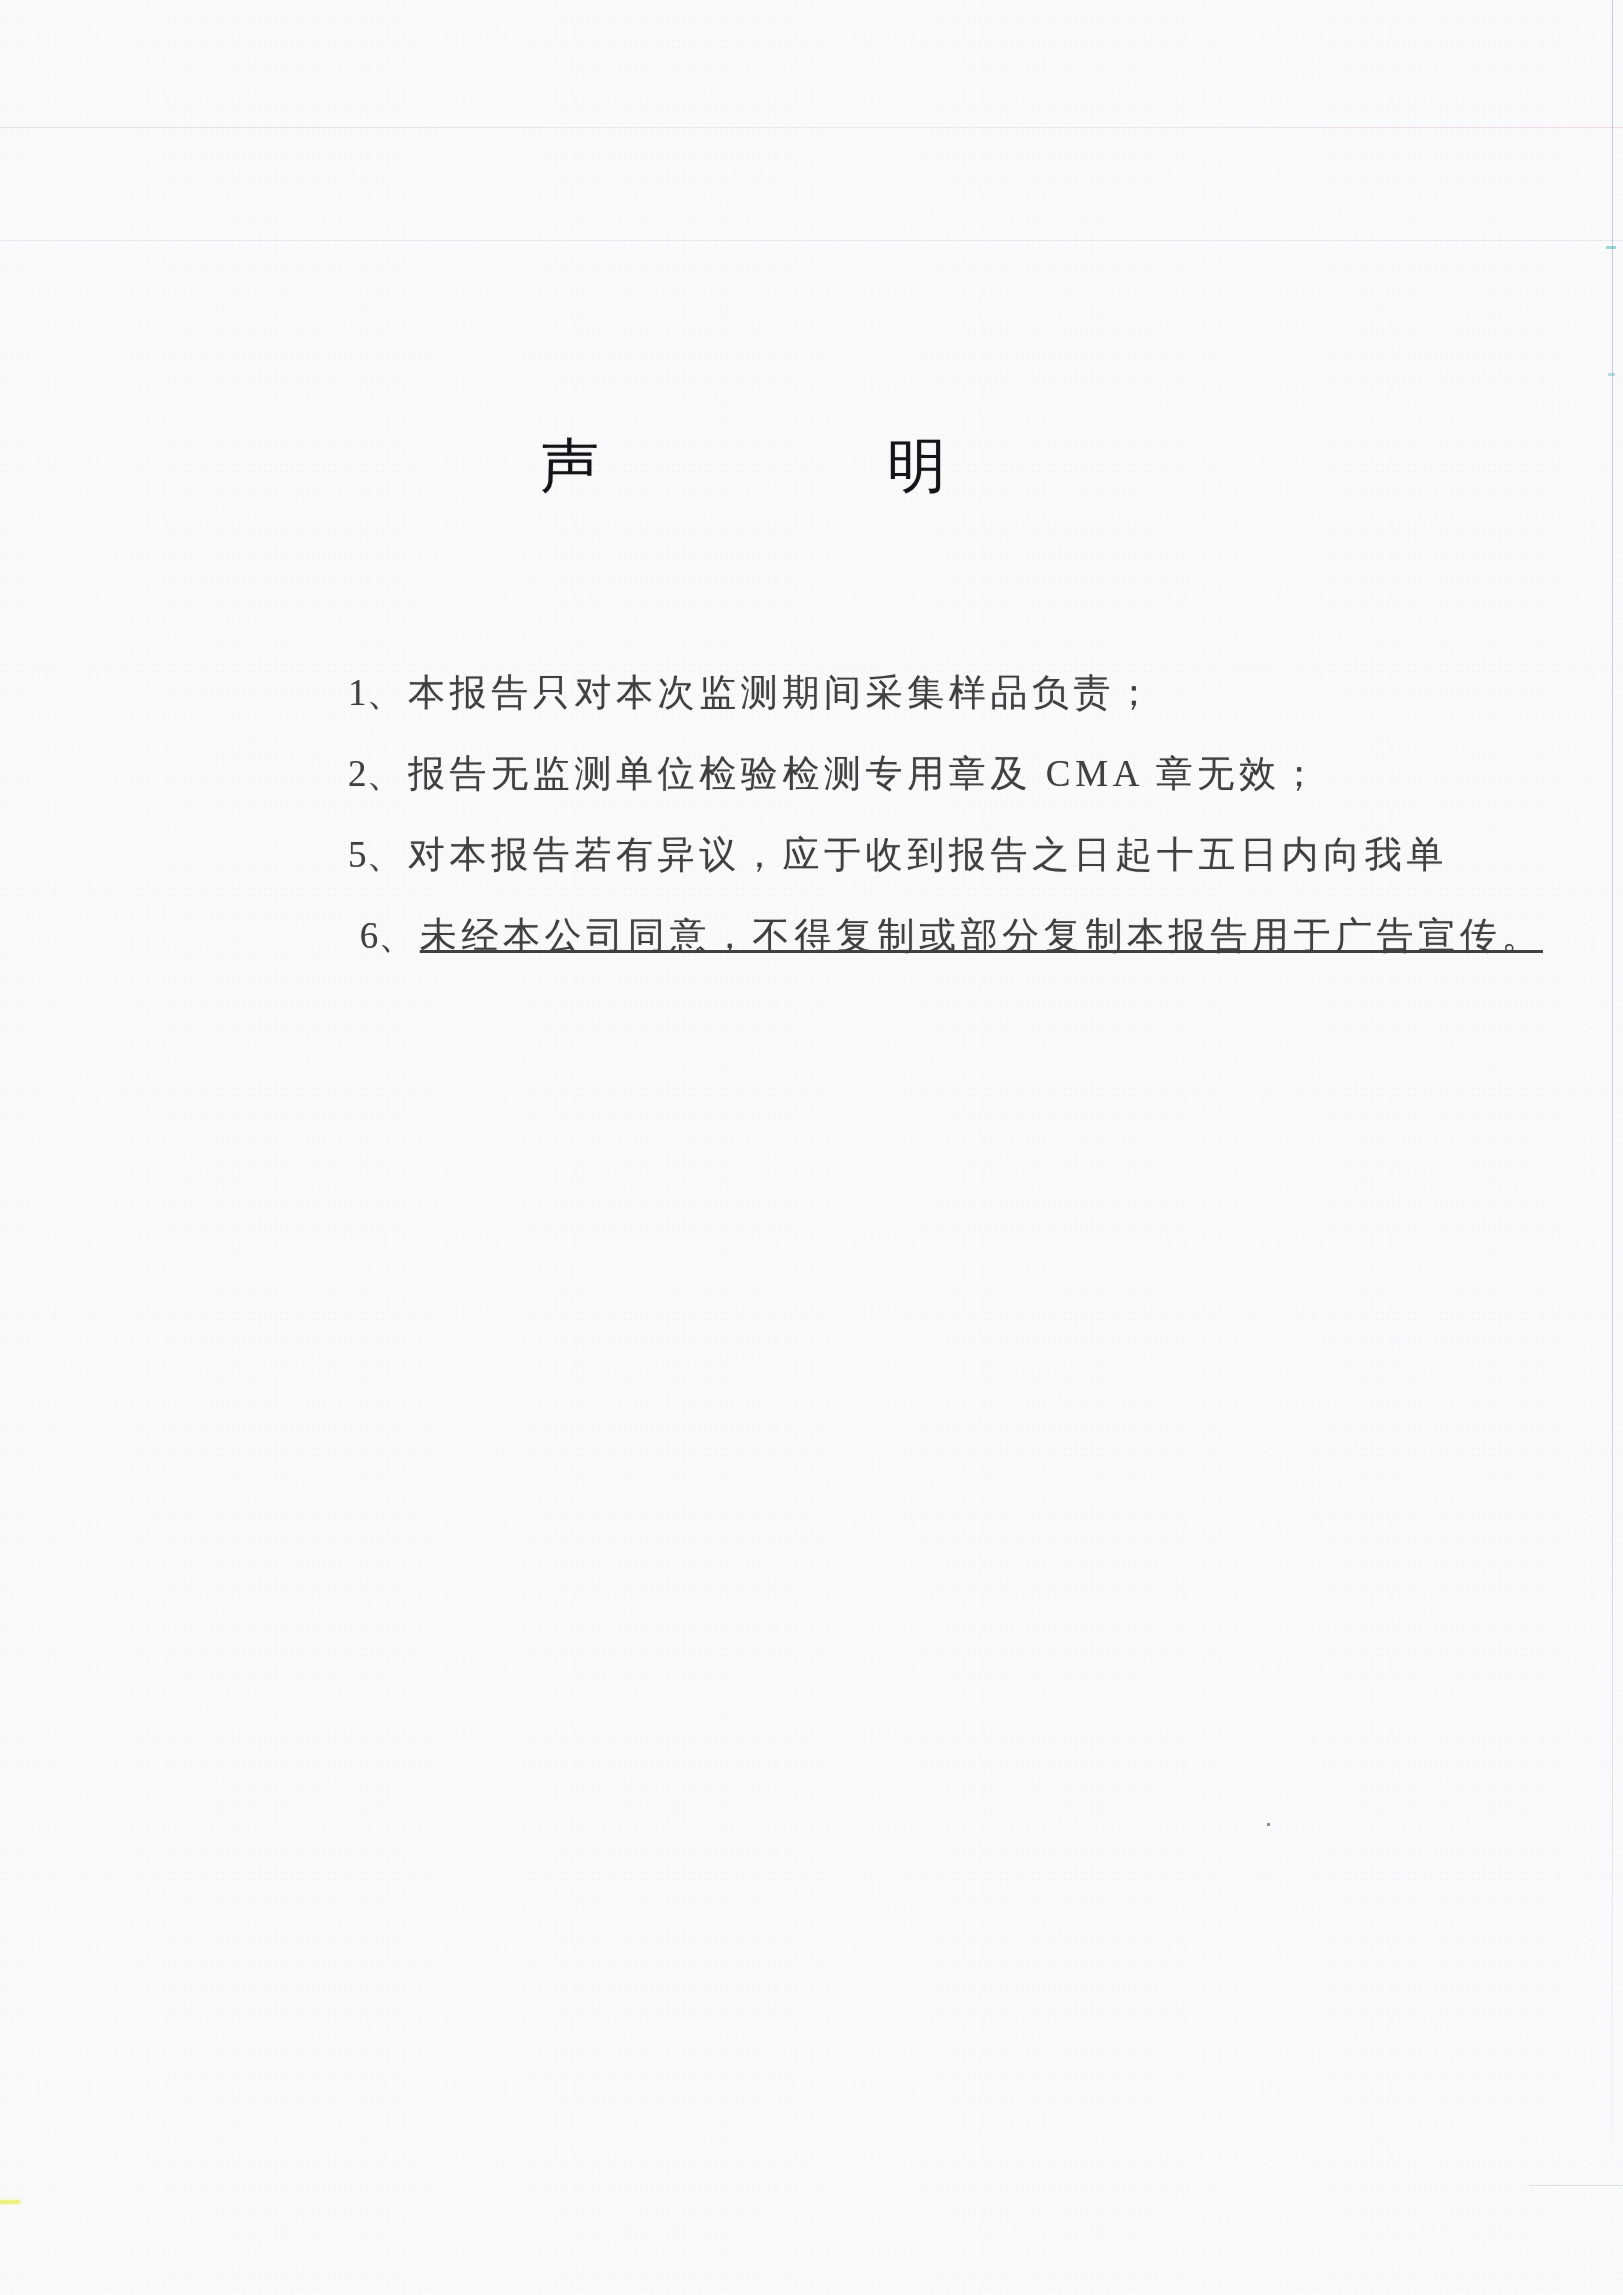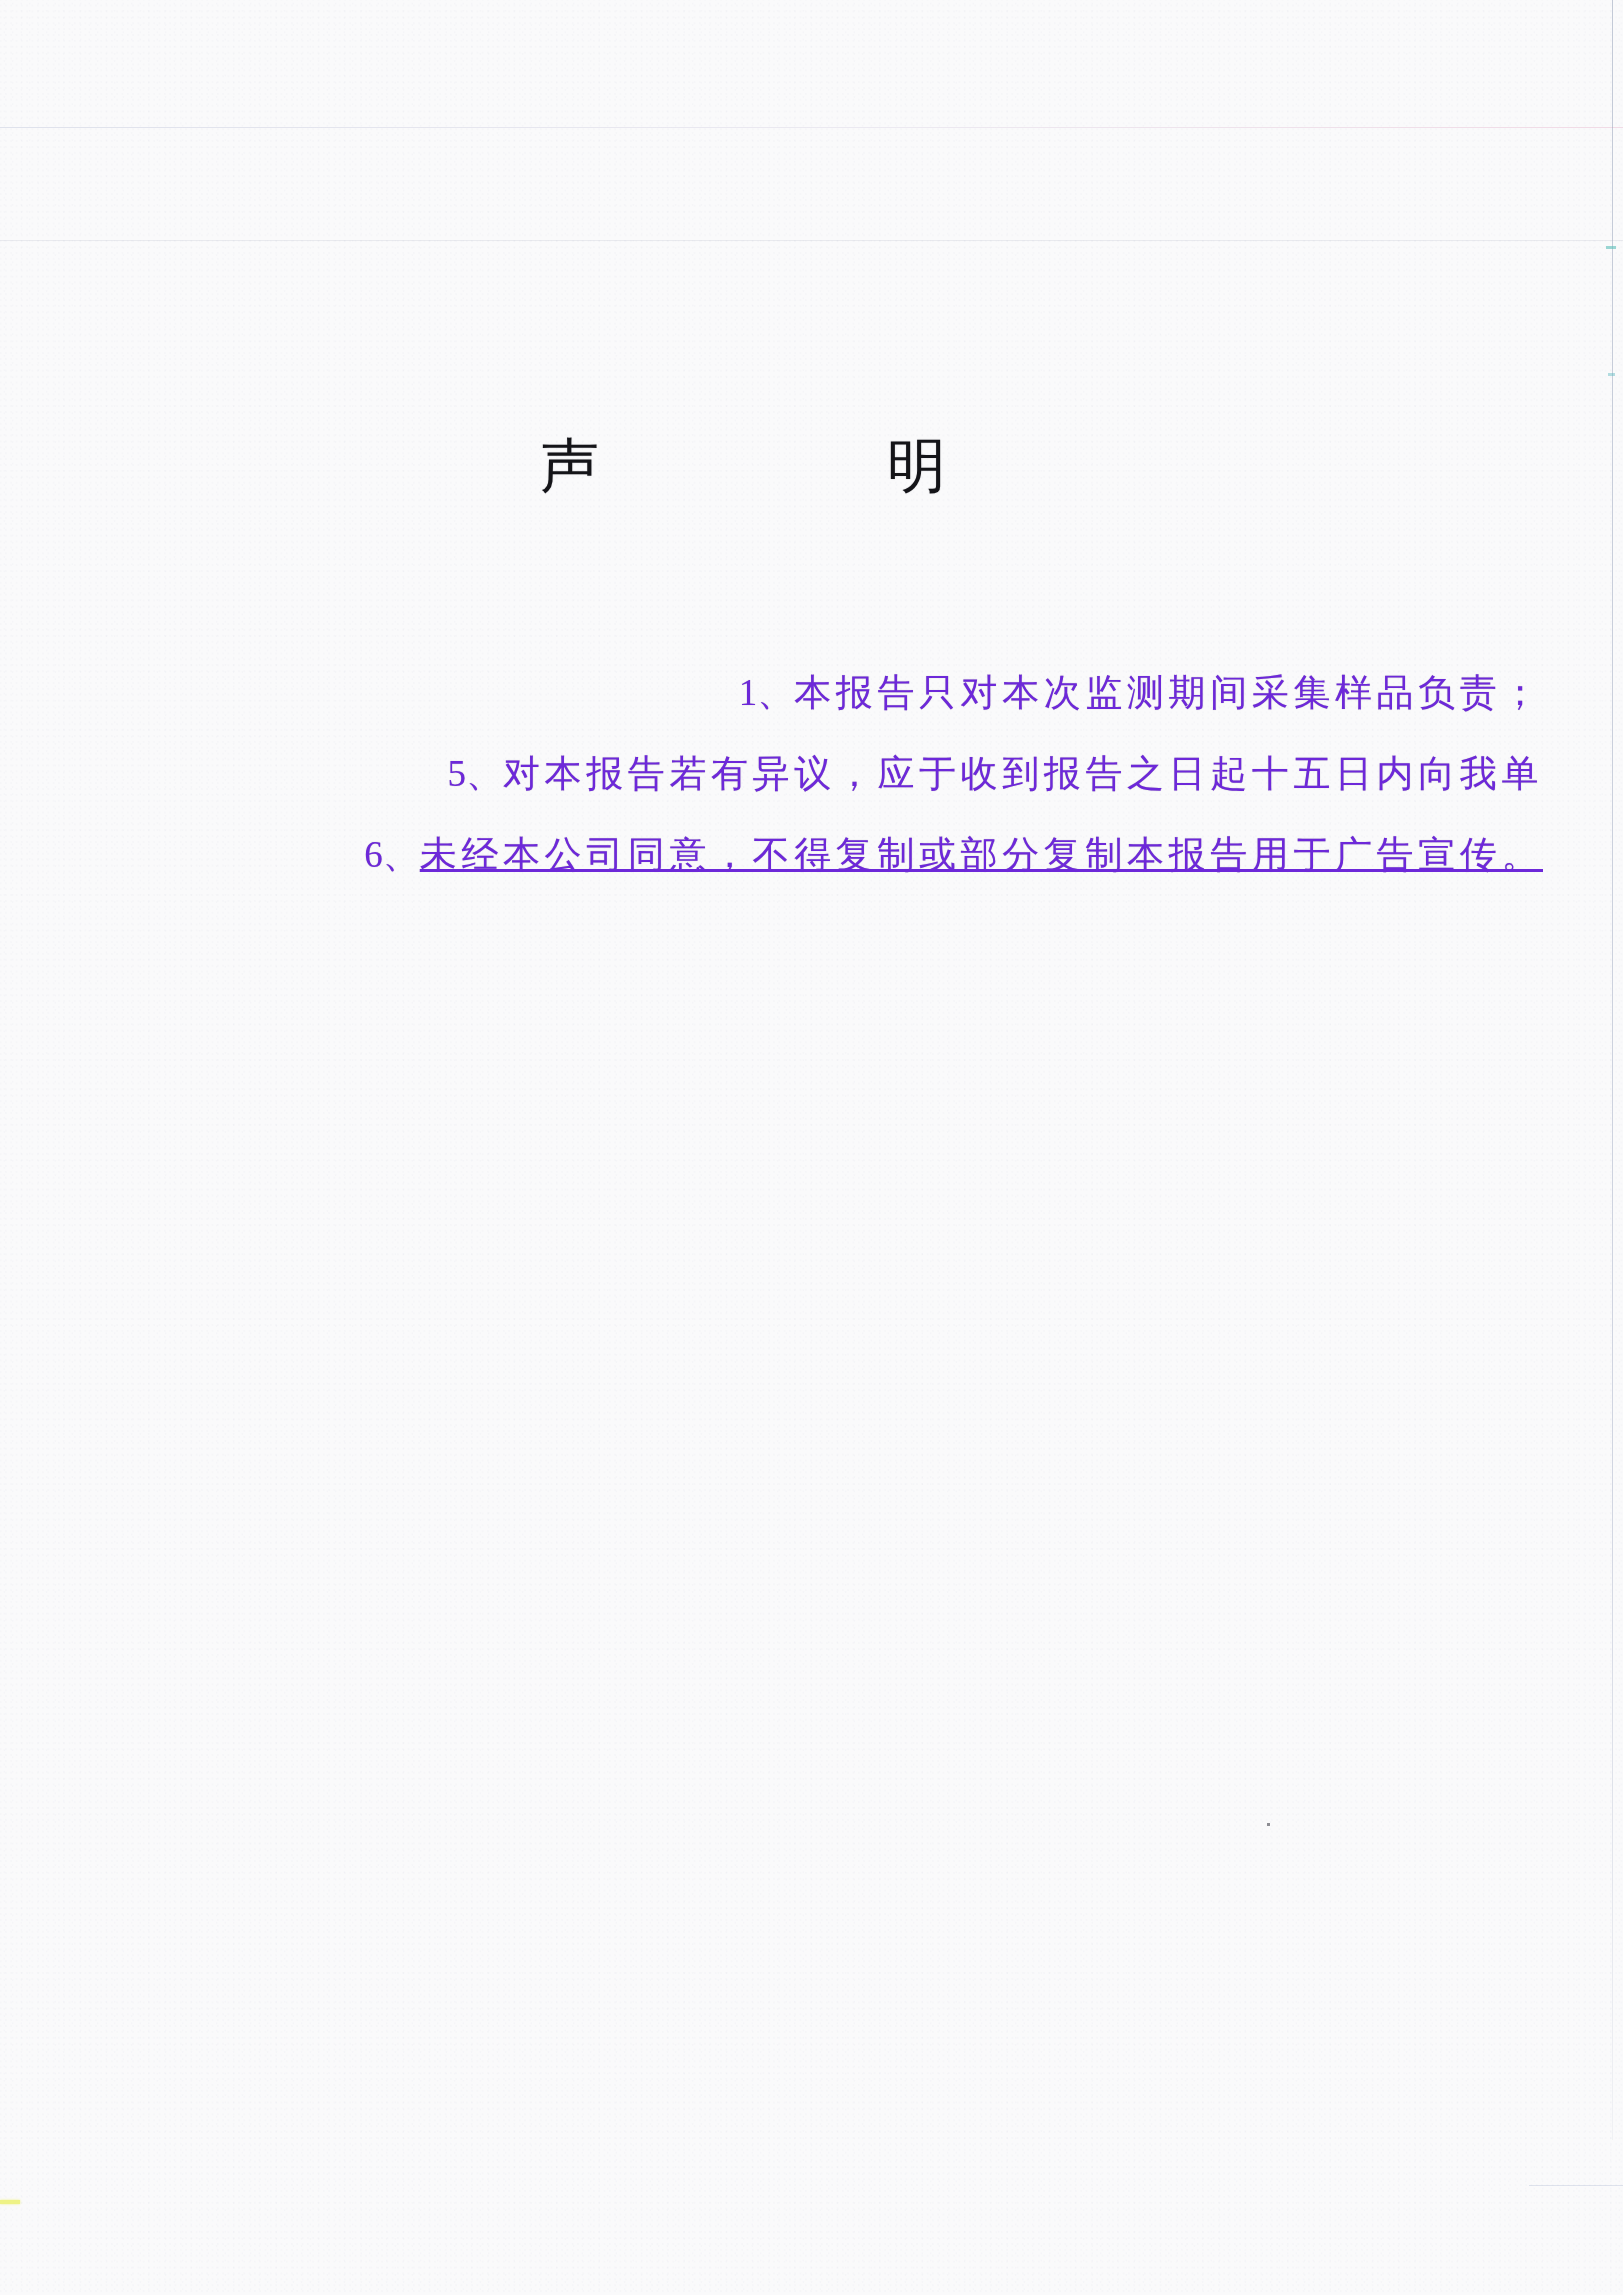--- a/index.html
+++ b/index.html
@@ -33,23 +33,22 @@
     color: #141418;
     text-shadow: 0 0 1.3px rgba(20,20,30,0.25);
   }
   .title-char2 { margin-left: 288px; }
   
   .notes { position: absolute; left: 348px; top: 652px; }
   .note-line {
     height: 81px; line-height: 81px;
     font-size: 37px; letter-spacing: 4.6px;
     white-space: nowrap;
-    color: #6d28d9;
+    color: #404040;
     text-shadow: 0 0 1px rgba(25,25,35,0.30);
-    text-align: right;
   }
   .note-no { display: inline-block; width: 60px; letter-spacing: 0; }
   .cont  { padding-left: 60px; }
   .item6 { padding-left: 11.8px; text-decoration: underline; }
   
   .hline-top {
     position: absolute; left: 0; top: 127px; width: 1623px; height: 1.3px;
     background: linear-gradient(to right,
       rgba(160,170,200,0.30), rgba(185,175,205,0.22) 55%, rgba(225,160,190,0.35));
   }
@@ -97,20 +96,23 @@
     <span class="title-char1">声</span>
     <span class="title-char2">明</span>
   </h1>
 
   <div class="notes">
 
     <div class="note-line">
       <span class="note-no">1、</span><span>本报告只对本次监测期间采集样品负责；</span>
     </div>
 
+    <div class="note-line">
+      <span class="note-no">2、</span><span>报告无监测单位检验检测专用章及 CMA 章无效；</span>
+    </div>
 
 
 
     <div class="note-line">
       <span class="note-no">5、</span><span>对本报告若有异议，应于收到报告之日起十五日内向我单</span>
     </div>
 
 
     <div class="note-line item6">
       <span class="note-no">6、</span><span>未经本公司同意，不得复制或部分复制本报告用于广告宣传。</span>

